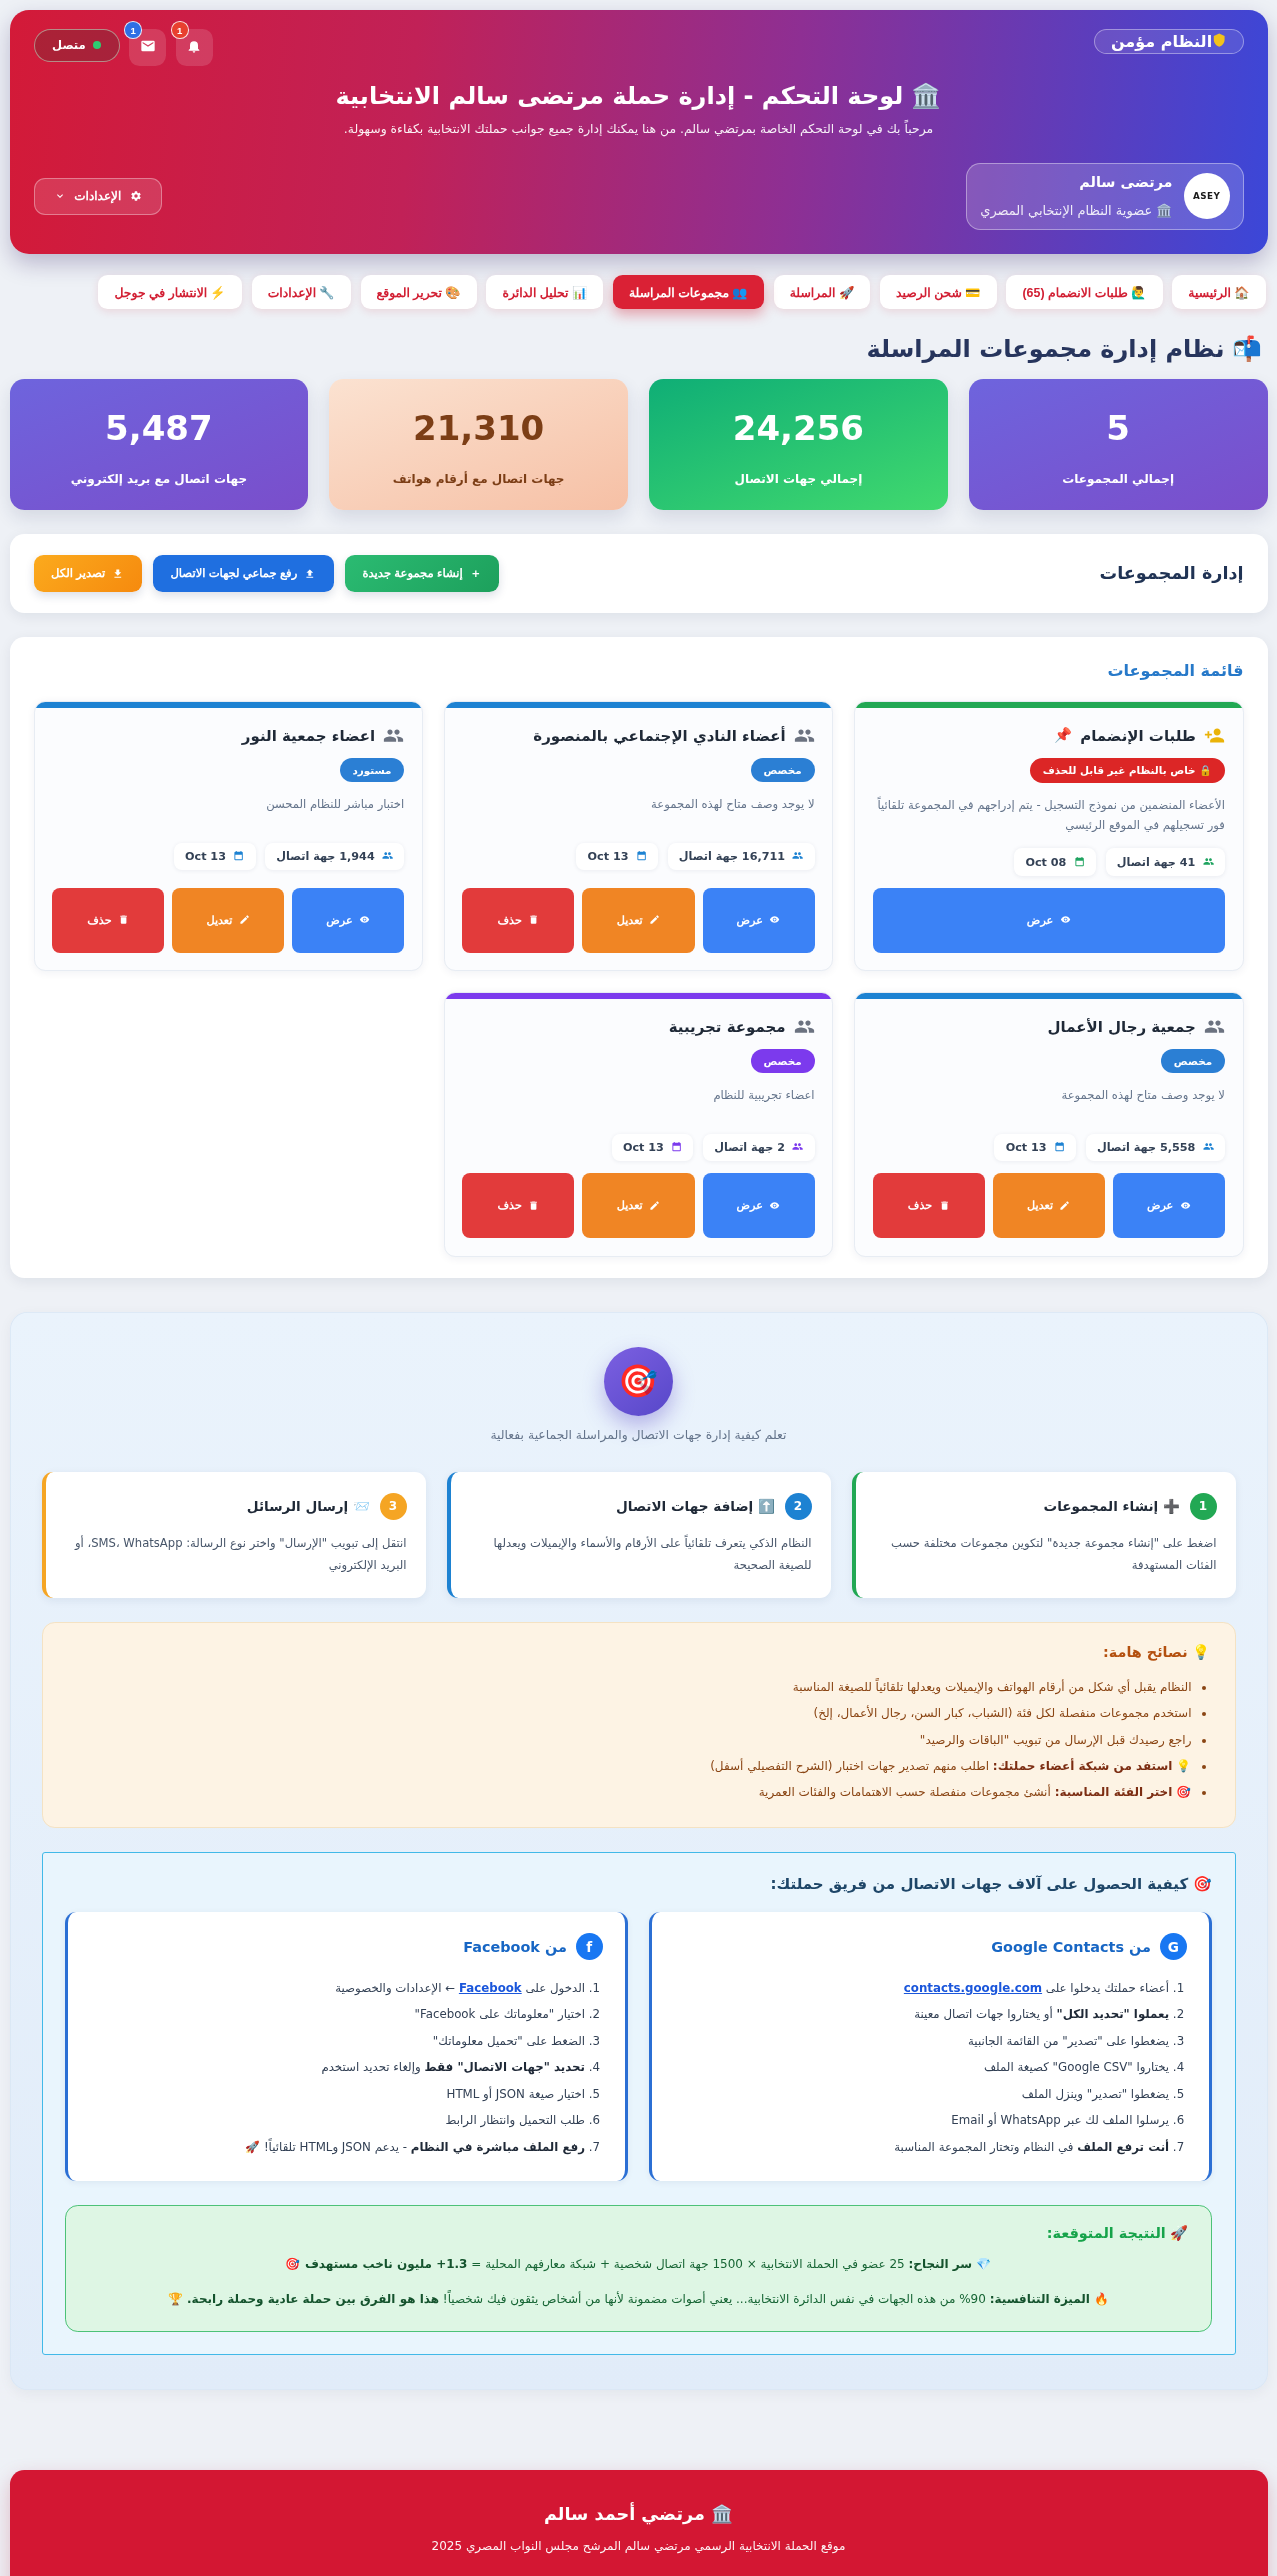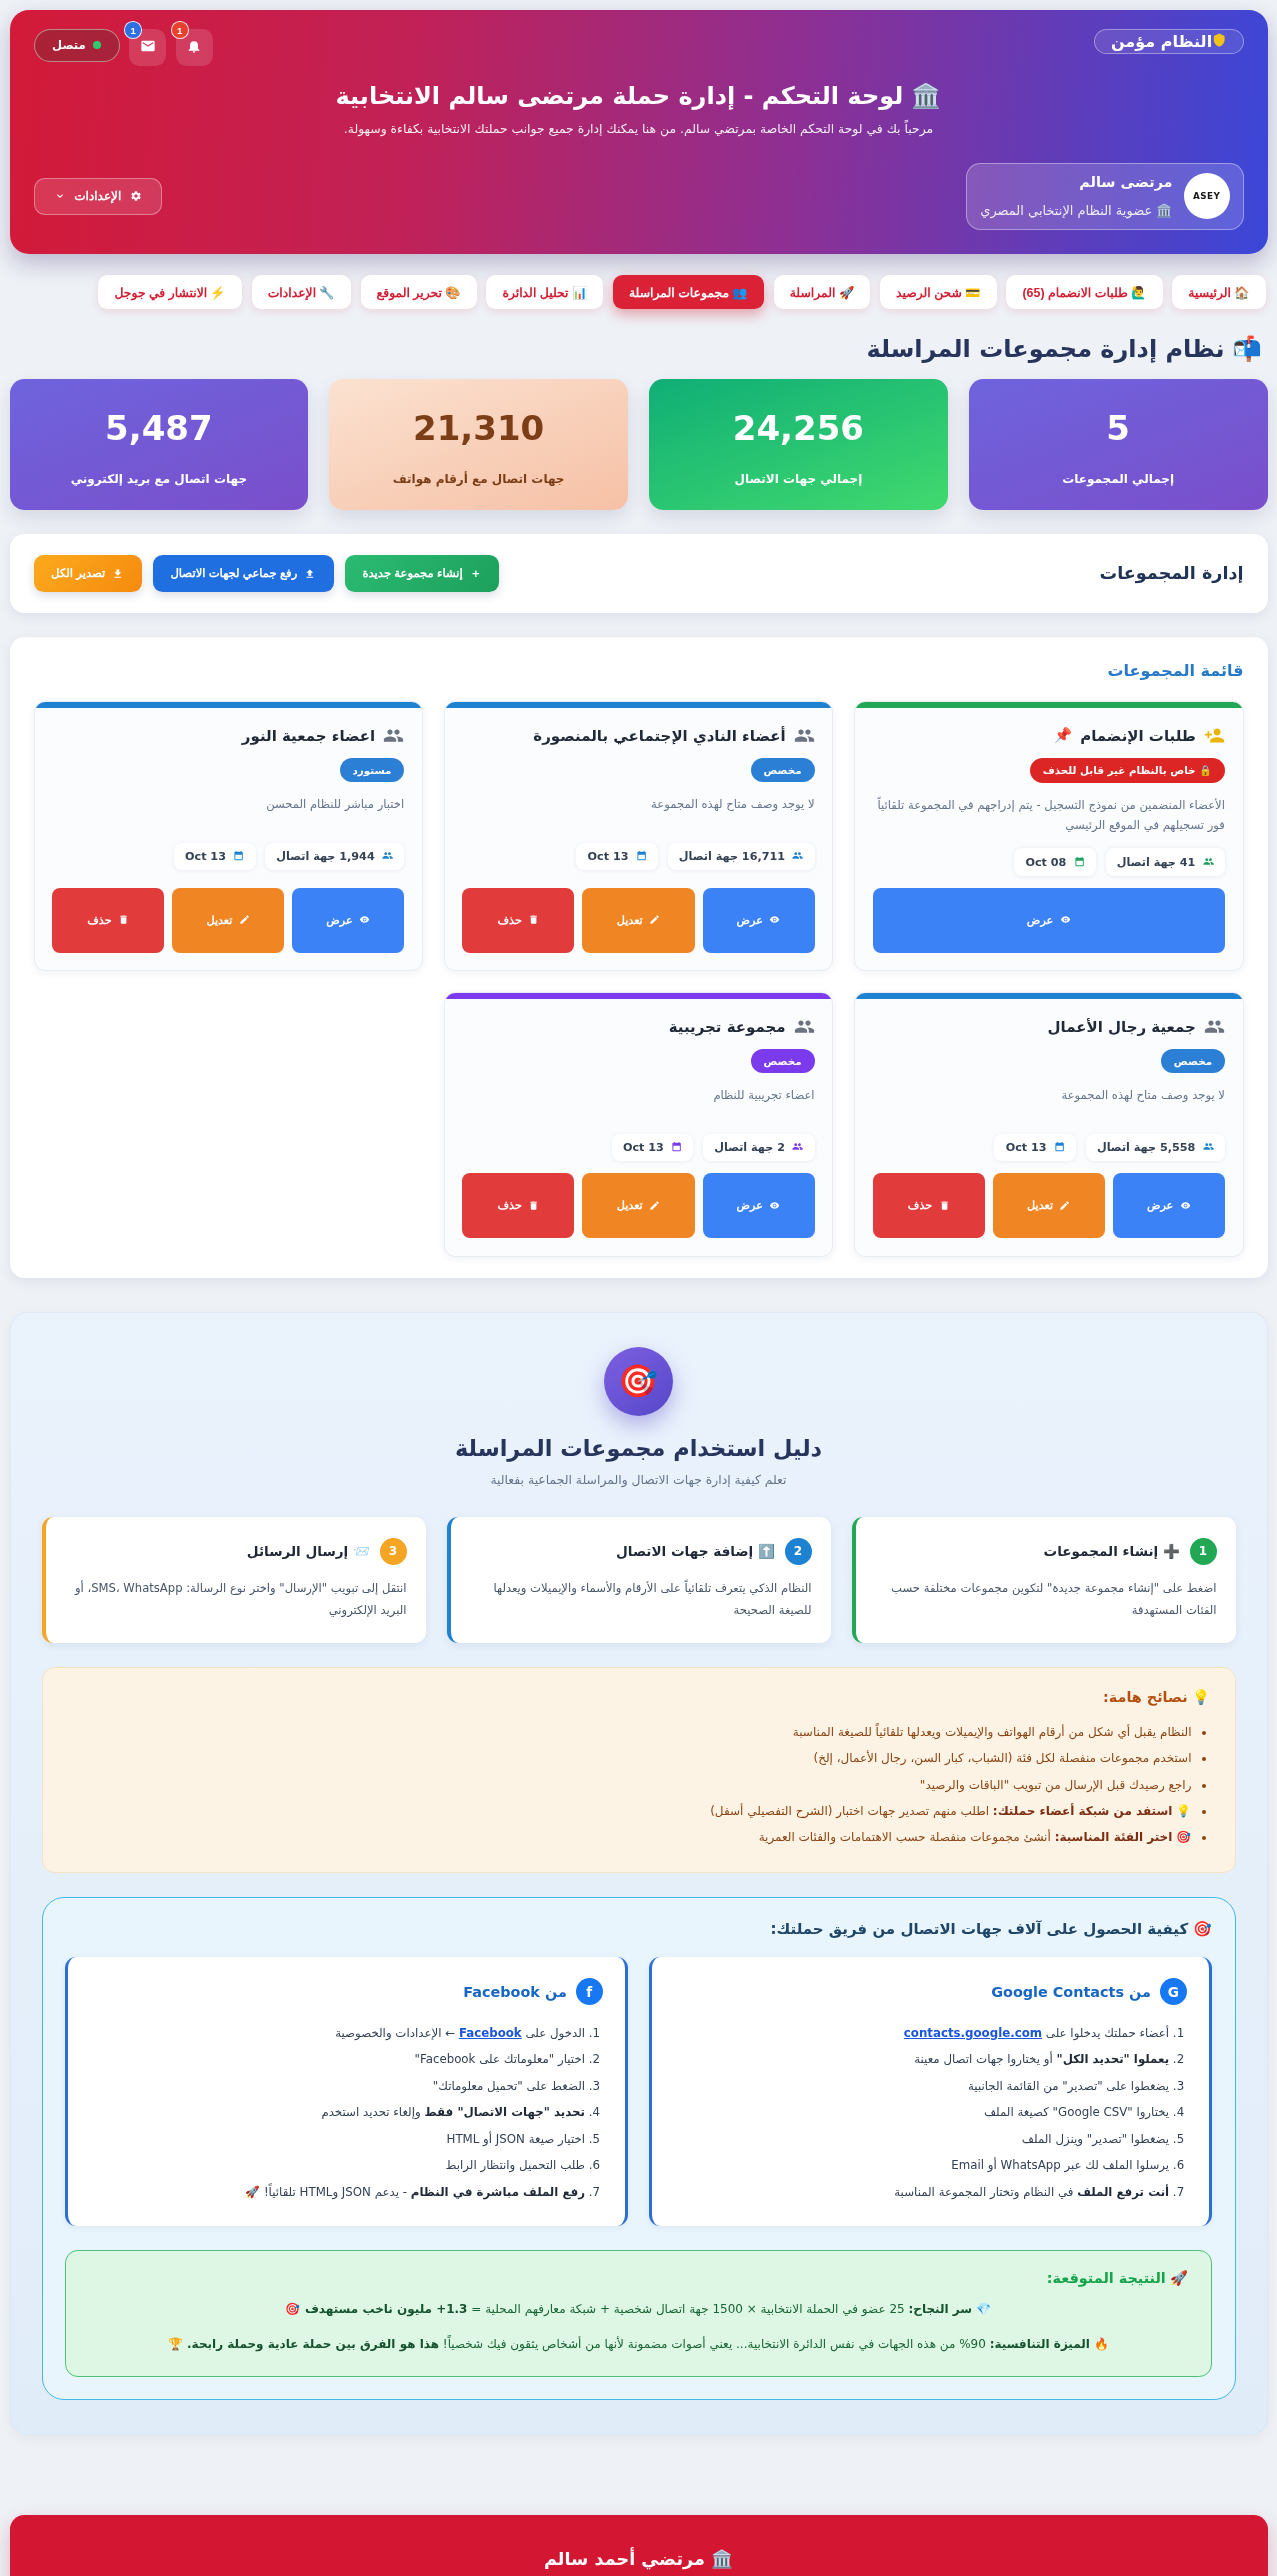--- a/index.html
+++ b/index.html
@@ -111,21 +111,21 @@
   .step-num { width:27px; height:27px; min-width:27px; border-radius:50%; color:#fff; display:flex;
     align-items:center; justify-content:center; font-size:12px; font-weight:800; }
   .num-green { background:#22a854; } .num-blue { background:#1d82d2; } .num-orange { background:#f5a524; }
   .step-text { margin-top:12px; color:#475569; font-size:11.6px; line-height:1.95; }
 
   .tips { background:#fdf3e4; border:0.8px solid #f4e2c3; border-radius:12.8px; padding:21px 24px; margin-top:24px; }
   .tips-title { color:#b4500f; font-weight:800; font-size:14.4px; }
   .tips ul { margin-top:12.8px; padding-right:19px; color:#8a4514; font-size:12px; line-height:2.2; }
   .tips b { color:#7c2d12; }
 
-  .howto { background:#e9f5fd; border:1.6px solid #41b9e8; border-radius:22px; padding:22.4px; margin-top:24px; }
+  .howto { background:#e9f5fd; border:1.6px solid #41b9e8; border-radius:3px; padding:22.4px; margin-top:24px; }
   .howto-title { color:#1e4668; font-weight:800; font-size:15px; }
   .howto-grid { display:grid; grid-template-columns:1fr 1fr; gap:21px; margin-top:19px; }
   .src-card { background:#fff; border-radius:11.2px; padding:21px 22.4px; border-left:3.2px solid #2b6fd4;
     border-right:3.2px solid #2b6fd4; box-shadow:0 1.6px 6.4px rgba(20,40,80,.06); }
   .src-head { display:flex; align-items:center; gap:8.8px; font-weight:800; font-size:14.4px; color:#1766c4; }
   .src-badge { width:27px; height:27px; min-width:27px; border-radius:50%; background:#1877f2; color:#fff;
     font-weight:800; display:flex; align-items:center; justify-content:center; font-size:13.6px; }
   .src-card ol { margin-top:14.4px; padding-right:17.6px; color:#334155; font-size:11.8px; line-height:2.25; }
   .src-card a { color:#1a56db; font-weight:800; }
   .src-card b { color:#1f2937; }
@@ -514,21 +514,20 @@
           </div>
         </div>
       </article>
     </div>
   </section>
 
   <section class="guide">
     <div class="guide-icon">
         <span>🎯</span>
       </div>
-    <h2 class="guide-title">دليل استخدام مجموعات المراسلة</h2>
     <p class="guide-sub">تعلم كيفية إدارة جهات الاتصال والمراسلة الجماعية بفعالية</p>
 
     <div class="steps">
       <div class="step green">
         <div class="step-head">
           <span class="step-num num-green">1</span>
           <span>➕ إنشاء المجموعات</span>
         </div>
         <p class="step-text">اضغط على "إنشاء مجموعة جديدة" لتكوين مجموعات مختلفة حسب الفئات المستهدفة</p>
       </div>

